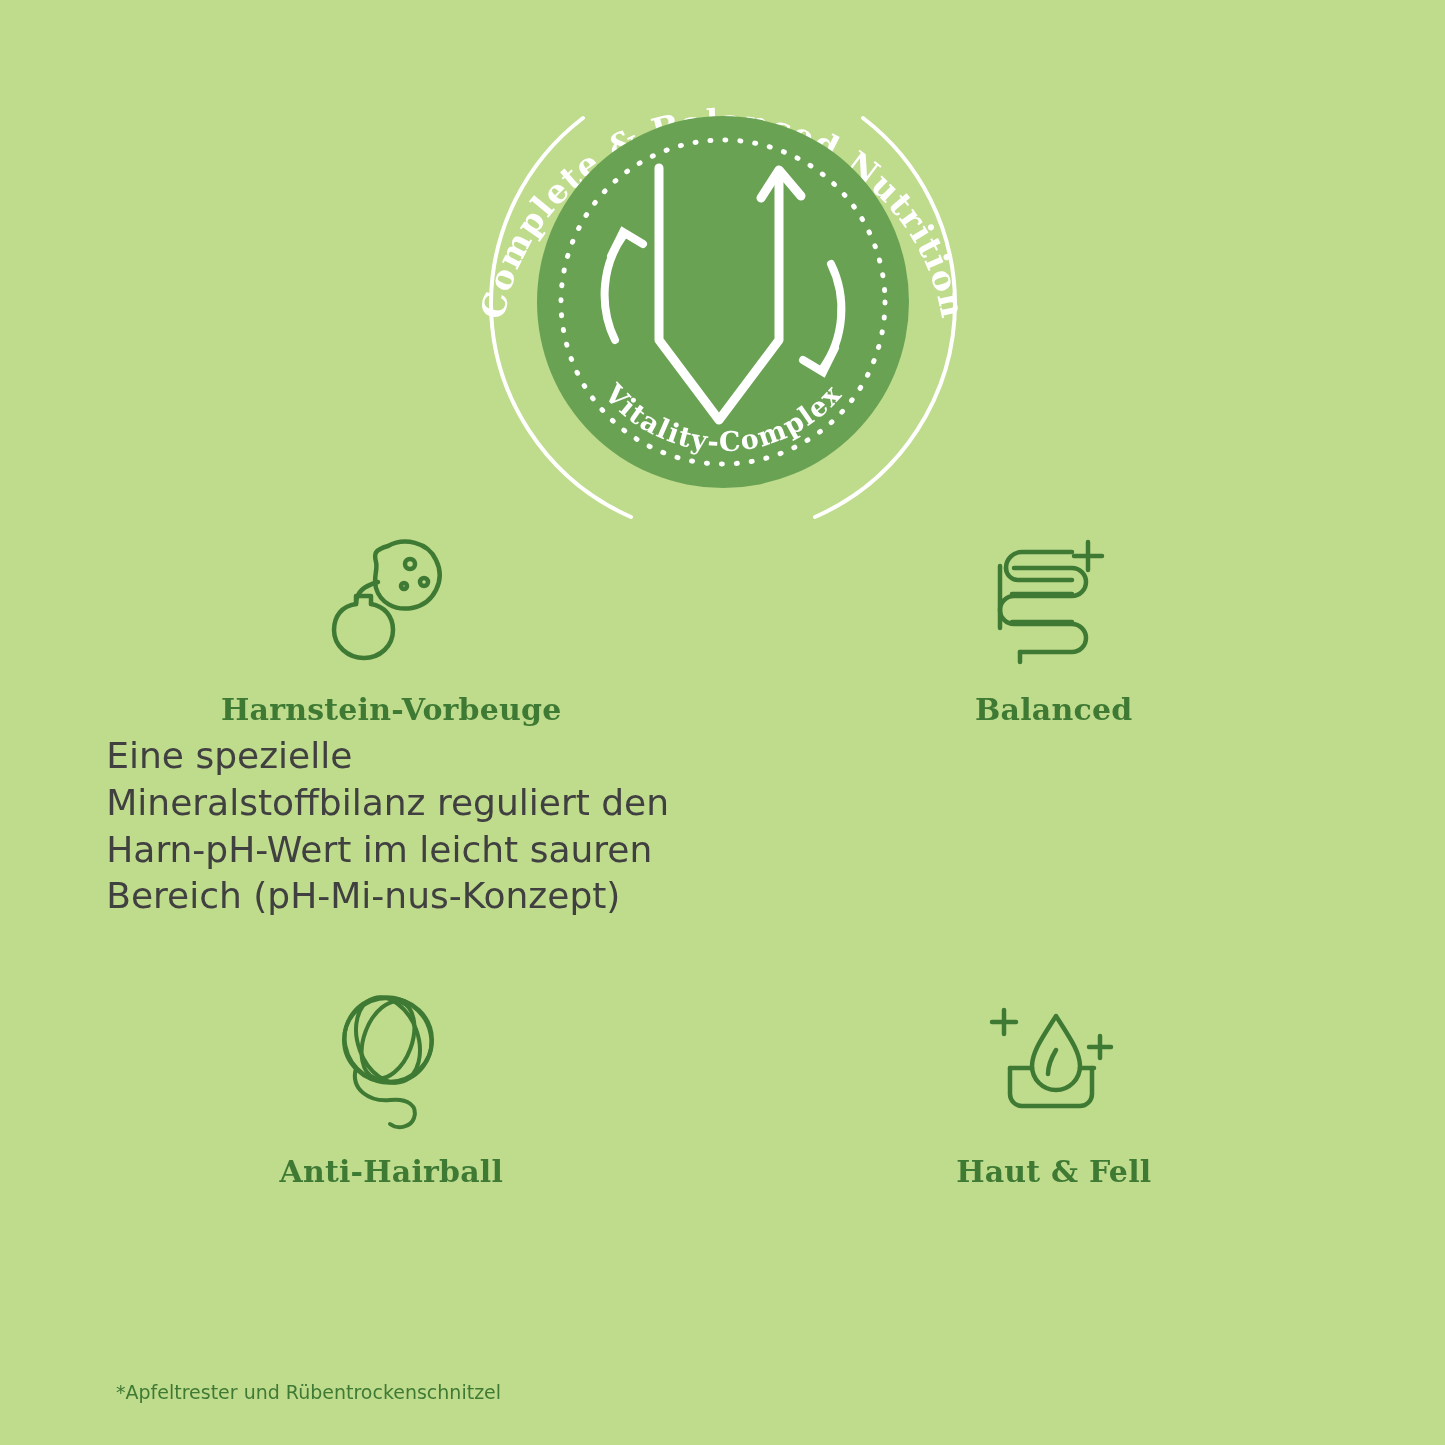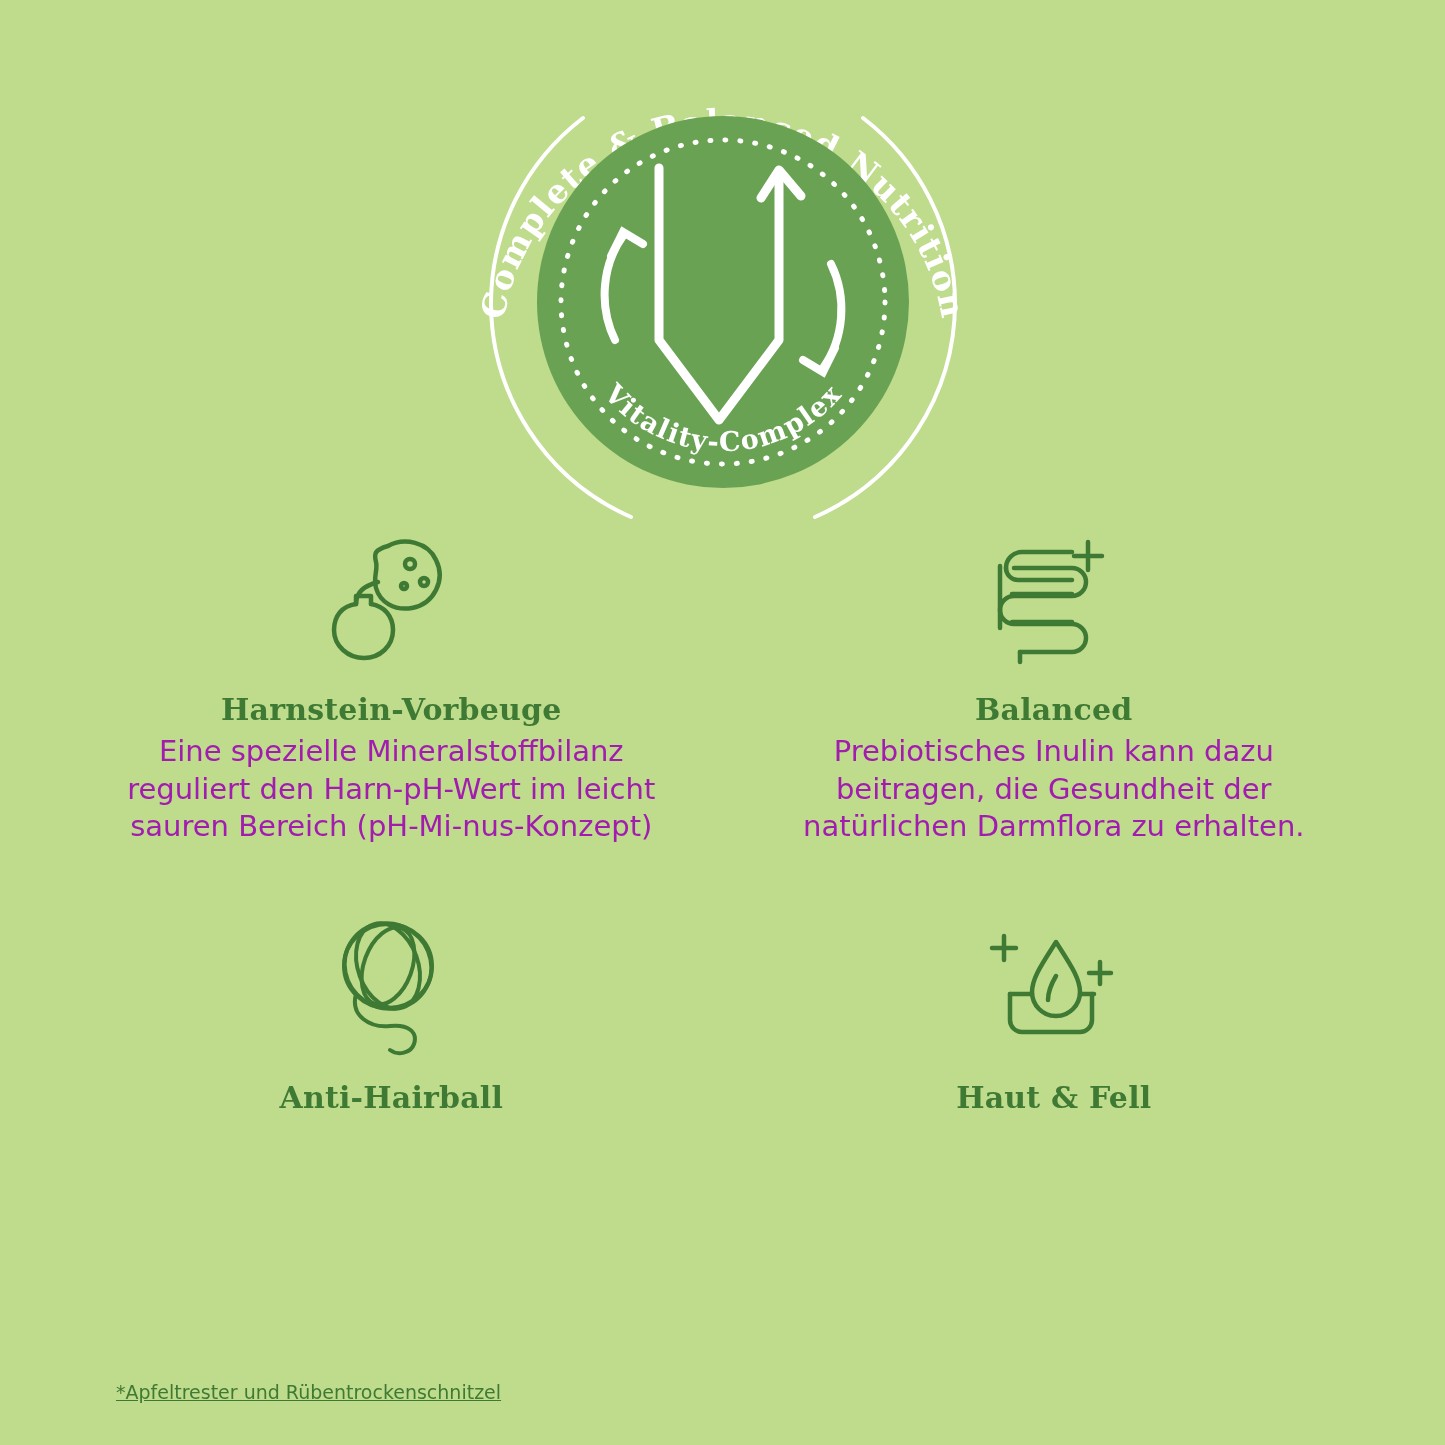--- a/index.html
+++ b/index.html
@@ -65,36 +65,34 @@
     font-family: "DejaVu Serif", serif;
     font-weight: bold;
     font-size: 30px;
     color: #3f7a34;
     letter-spacing: 0.2px;
     margin-bottom: 6px;
     text-align: center;
   }
   .feature-desc {
     font-family: "DejaVu Sans", sans-serif;
-    font-size: 29px;
+    font-size: 36px;
     line-height: 1.30;
-    color: #a21caf;
-    text-align: center;
+    color: #404040;
     max-width: 570px;
   }
 
   
   .footnote {
     position: absolute;
     left: 116px;
     bottom: 42px;
     font-family: "DejaVu Sans", sans-serif;
     font-size: 19px;
     color: #3f7a34;
-    text-decoration: underline;
   }
 </style>
 </head>
 <body>
 
 <div class="page">
 
   <div class="badge-wrap">
     <svg class="badge-svg" width="520" height="520" viewBox="0 0 520 520">
       <defs>
@@ -163,21 +161,20 @@
           <path d="M22 38 a16 16 0 0 1 16 -16 h50"></path>
           <path d="M22 38 a12 12 0 0 0 12 12 h54"></path>
           <path d="M28 64 h60"></path>
           <path d="M28 92 h60"></path>
           <path d="M36 122 v10"></path>
           <path d="M16 36 v62"></path>
           <path d="M104 12 v28 M90 26 h28"></path>
         </svg>
       </div>
       <div class="feature-title">Balanced</div>
-      <div class="feature-desc">Prebiotisches Inulin kann dazu beitragen, die Gesundheit der natürlichen Darmflora zu erhalten.</div>
     </div>
 
     <div class="cell row2">
       <div class="icon-box">
         <svg width="150" height="150" viewBox="0 0 150 150" fill="none" stroke="#3f7a34" stroke-width="4" stroke-linecap="round">
           <ellipse cx="72" cy="58" rx="44" ry="42"></ellipse>
           <ellipse cx="72" cy="58" rx="44" ry="42" transform="rotate(35 72 58)"></ellipse>
           <ellipse cx="72" cy="58" rx="44" ry="30" transform="rotate(70 72 58)"></ellipse>
           <ellipse cx="72" cy="58" rx="40" ry="24" transform="rotate(110 72 58)"></ellipse>
           <path d="M40 86 c-6 22 14 34 34 32 c18 -2 28 6 24 18 c-3 9 -16 12 -24 6"></path>

